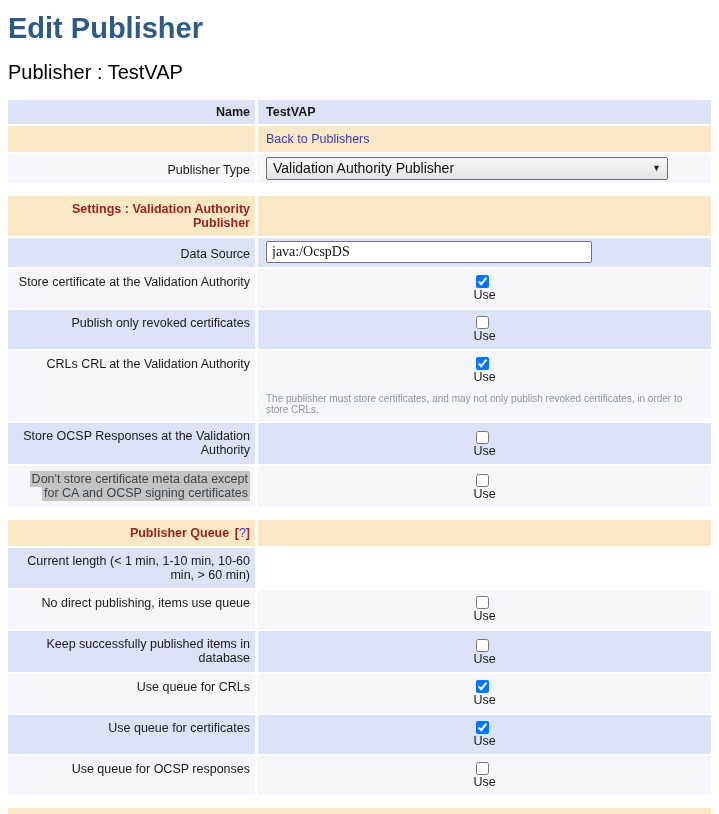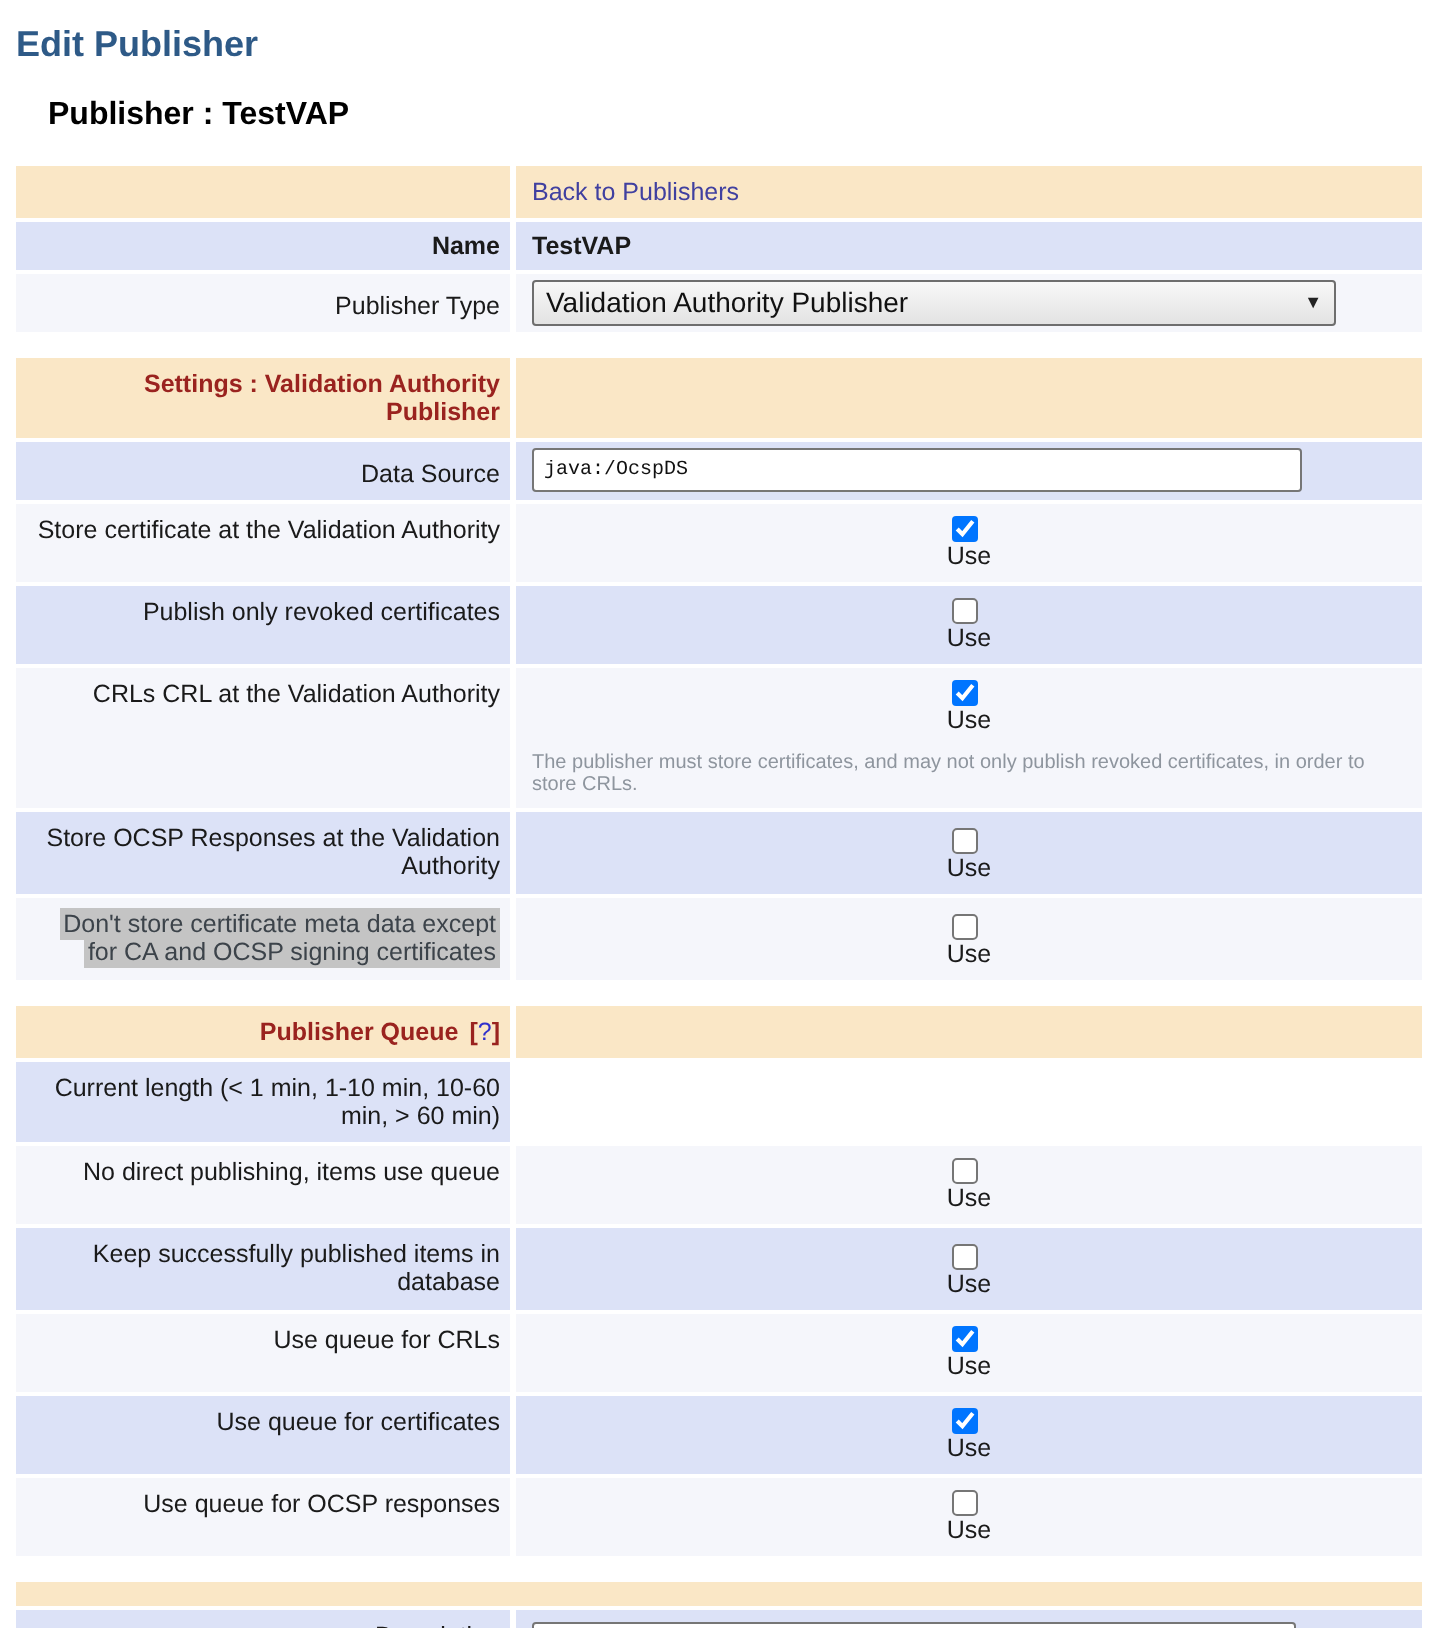--- a/index.html
+++ b/index.html
@@ -12,22 +12,22 @@
     --help-link:#2F2FCC;
     --note-gray:#8E959E;
     --highlight-bg:#C4C4C4;
   }
   *{box-sizing:border-box;}
   html,body{margin:0;padding:0;background:#fff;}
   body{
     font-family:"Liberation Sans","DejaVu Sans",sans-serif;
     font-size:12.5px;color:#1a1a1a;width:719px;
   }
-  h1{margin:12px 8px 0;font-size:18px;color:var(--title-blue);font-weight:bold;}
-  h2{margin:16px 24px 16px;font-size:16px;color:#000;font-weight:bold;}
+  h1{margin:12px 8px 0;font-size:29px;color:var(--title-blue);font-weight:bold;}
+  h2{margin:16px 8px 16px;font-size:20px;color:#000;font-weight:normal;}
   .tbl{margin:0 8px 13px;}
   .row{display:flex;gap:3px;margin-bottom:2px;}
   .cell{padding:6px 8px;}
   .cell-label{
     width:247px;flex:0 0 247px;text-align:right;
     padding:6px 5px 6px 10px;
   }
   .cell-value{flex:1;}
   .bg-head{background:var(--header-bg);}
   .bg-dark{background:var(--row-dark);}
@@ -37,22 +37,22 @@
   a.link{color:var(--link);text-decoration:none;cursor:pointer;}
   a.help{color:var(--help-link);text-decoration:none;cursor:pointer;}
   .cb-row{display:flex;align-items:center;min-height:16px;flex-direction:column;}
   .cb-row input[type=checkbox]{margin:0 5px 0 1px;width:13px;height:13px;}
   .note{font-size:10px;color:var(--note-gray);margin-top:9px;}
   .hl{
     background:var(--highlight-bg);color:#3C434A;
     padding:1px 2px;-webkit-box-decoration-break:clone;box-decoration-break:clone;margin-top:24px;
   }
   .text-input{
-    width:385px;height:22px;font-family:Liberation Mono, monospace;
-    font-size:10px;border:1px solid #767676;border-radius:2px;padding:1px 5px;color:#111;
+    width:326px;height:22px;font-family:Liberation Serif, serif;
+    font-size:14px;border:1px solid #767676;border-radius:2px;padding:1px 5px;color:#111;
     background:#fff;
   }
   .select-wrap{position:relative;width:402px;}
   select.type-select{
     -webkit-appearance:none;appearance:none;width:100%;height:23px;
     font-family:"Liberation Sans",sans-serif;font-size:14px;color:#111;
     border:1px solid #6e6e6e;border-radius:2px;padding:0 20px 1px 6px;
     background:linear-gradient(#f8f8f8,#e3e3e3);
   }
   .select-arrow{
@@ -65,28 +65,28 @@
   .min28{min-height:28px;}
 </style>
 </head>
 <body>
 
 <h1>Edit Publisher</h1>
 <h2>Publisher : TestVAP</h2>
 
 <div class="tbl">
   <div class="row">
+    <div class="cell cell-label bg-dark bold" style="padding-top:5px;padding-bottom:5px;">Name</div>
+    <div class="cell cell-value bg-dark bold" style="padding-top:5px;padding-bottom:5px;">TestVAP</div>
+  </div>
+  <div class="row">
     <div class="cell cell-label bg-head"></div>
     <div class="cell cell-value bg-head">
       <a class="link">Back to Publishers</a>
     </div>
-  </div>
-  <div class="row">
-    <div class="cell cell-label bg-dark bold" style="padding-top:5px;padding-bottom:5px;">Name</div>
-    <div class="cell cell-value bg-dark bold" style="padding-top:5px;padding-bottom:5px;">TestVAP</div>
   </div>
   <div class="row">
     <div class="cell cell-label bg-light" style="padding-top:9px;">Publisher Type</div>
     <div class="cell cell-value bg-light" style="padding-top:3px;padding-bottom:3px;">
       <div class="select-wrap">
         <select class="type-select">
           <option selected="">Validation Authority Publisher</option>
         </select>
         <span class="select-arrow">▼</span>
       </div>

